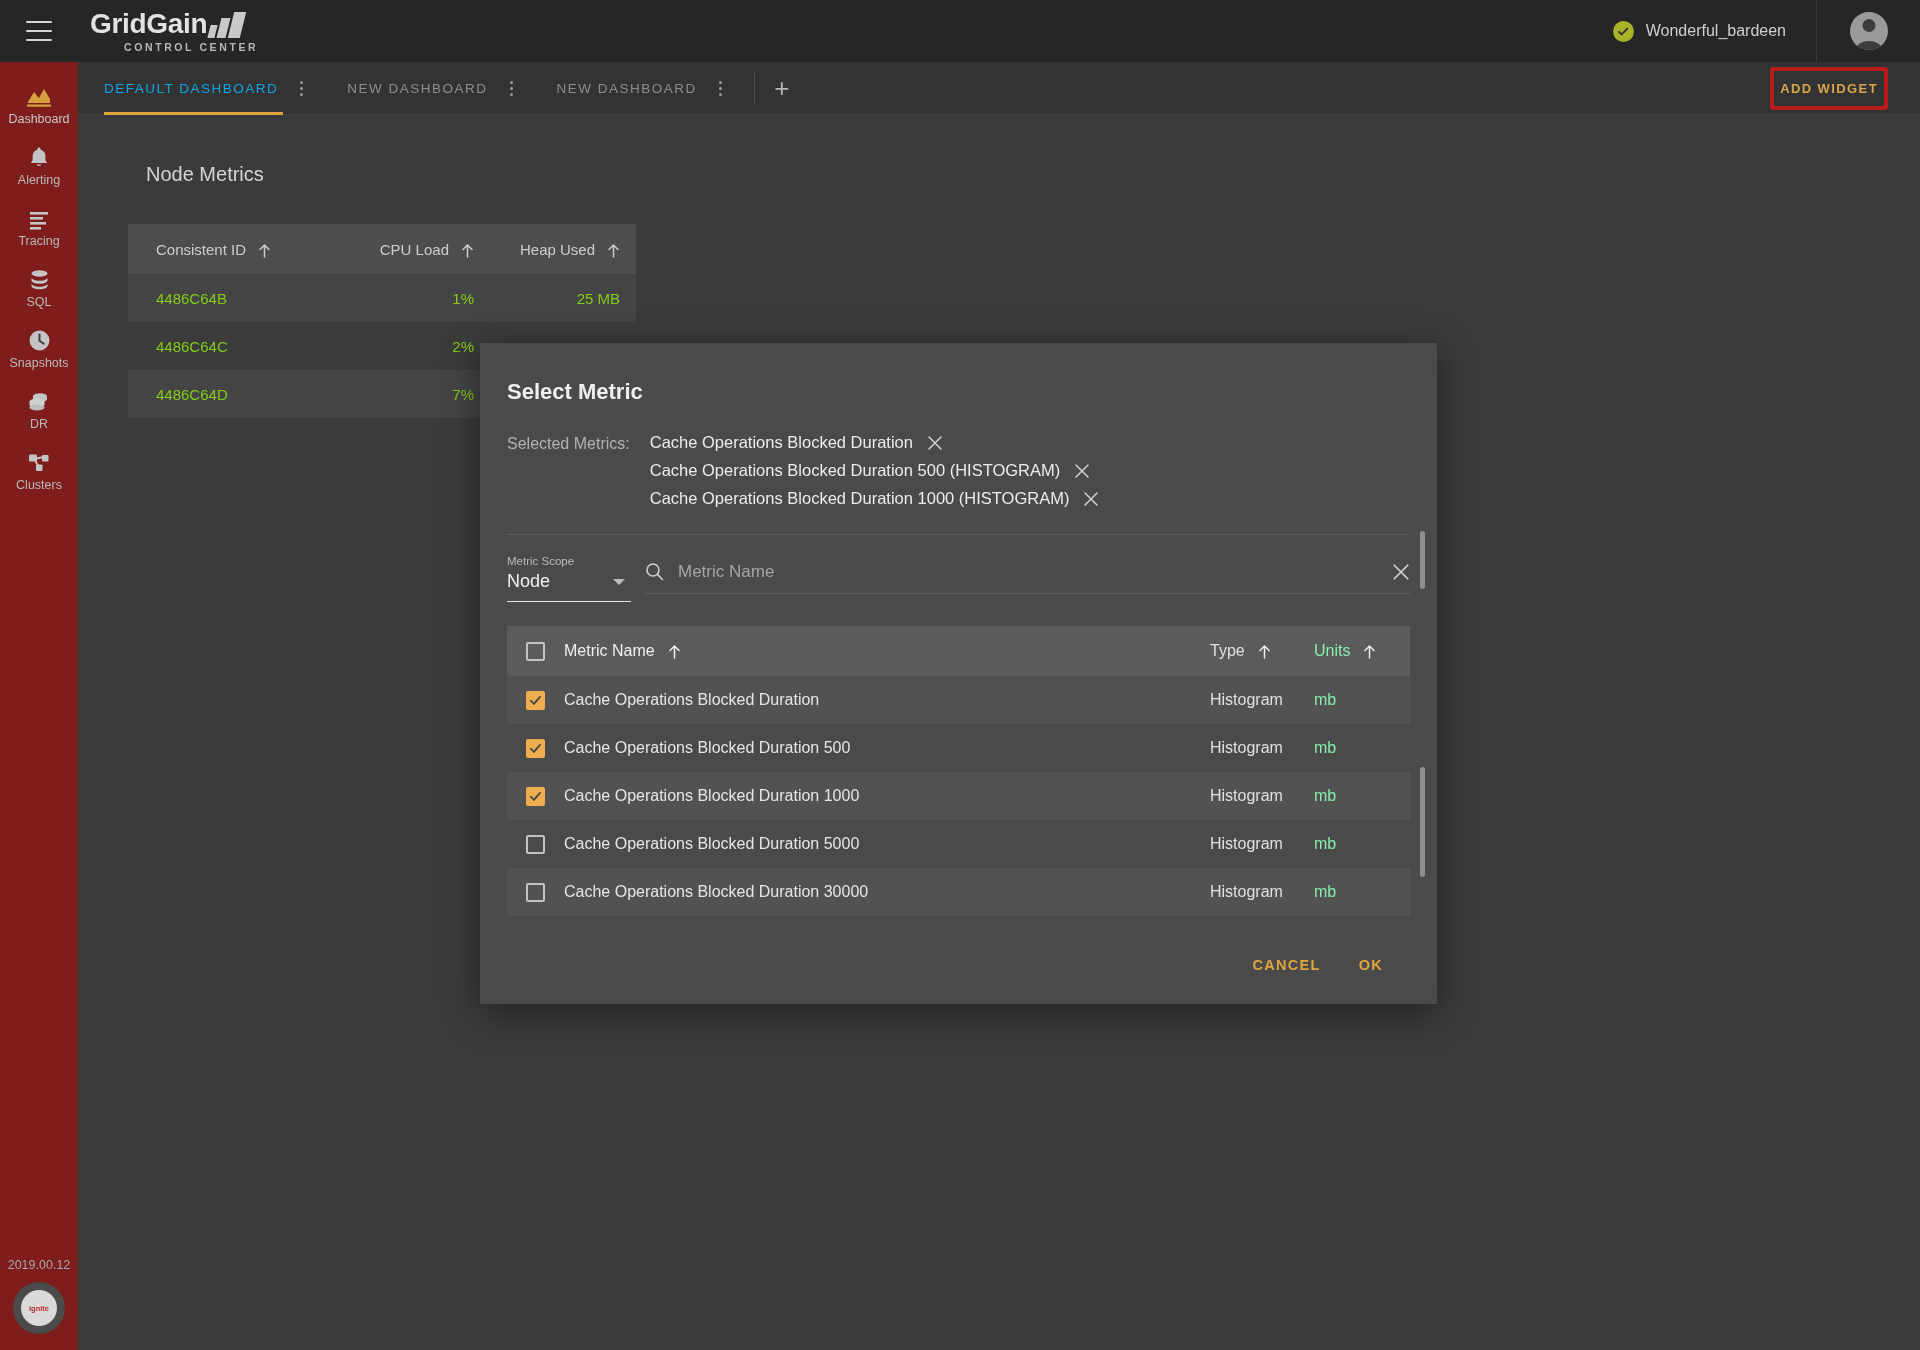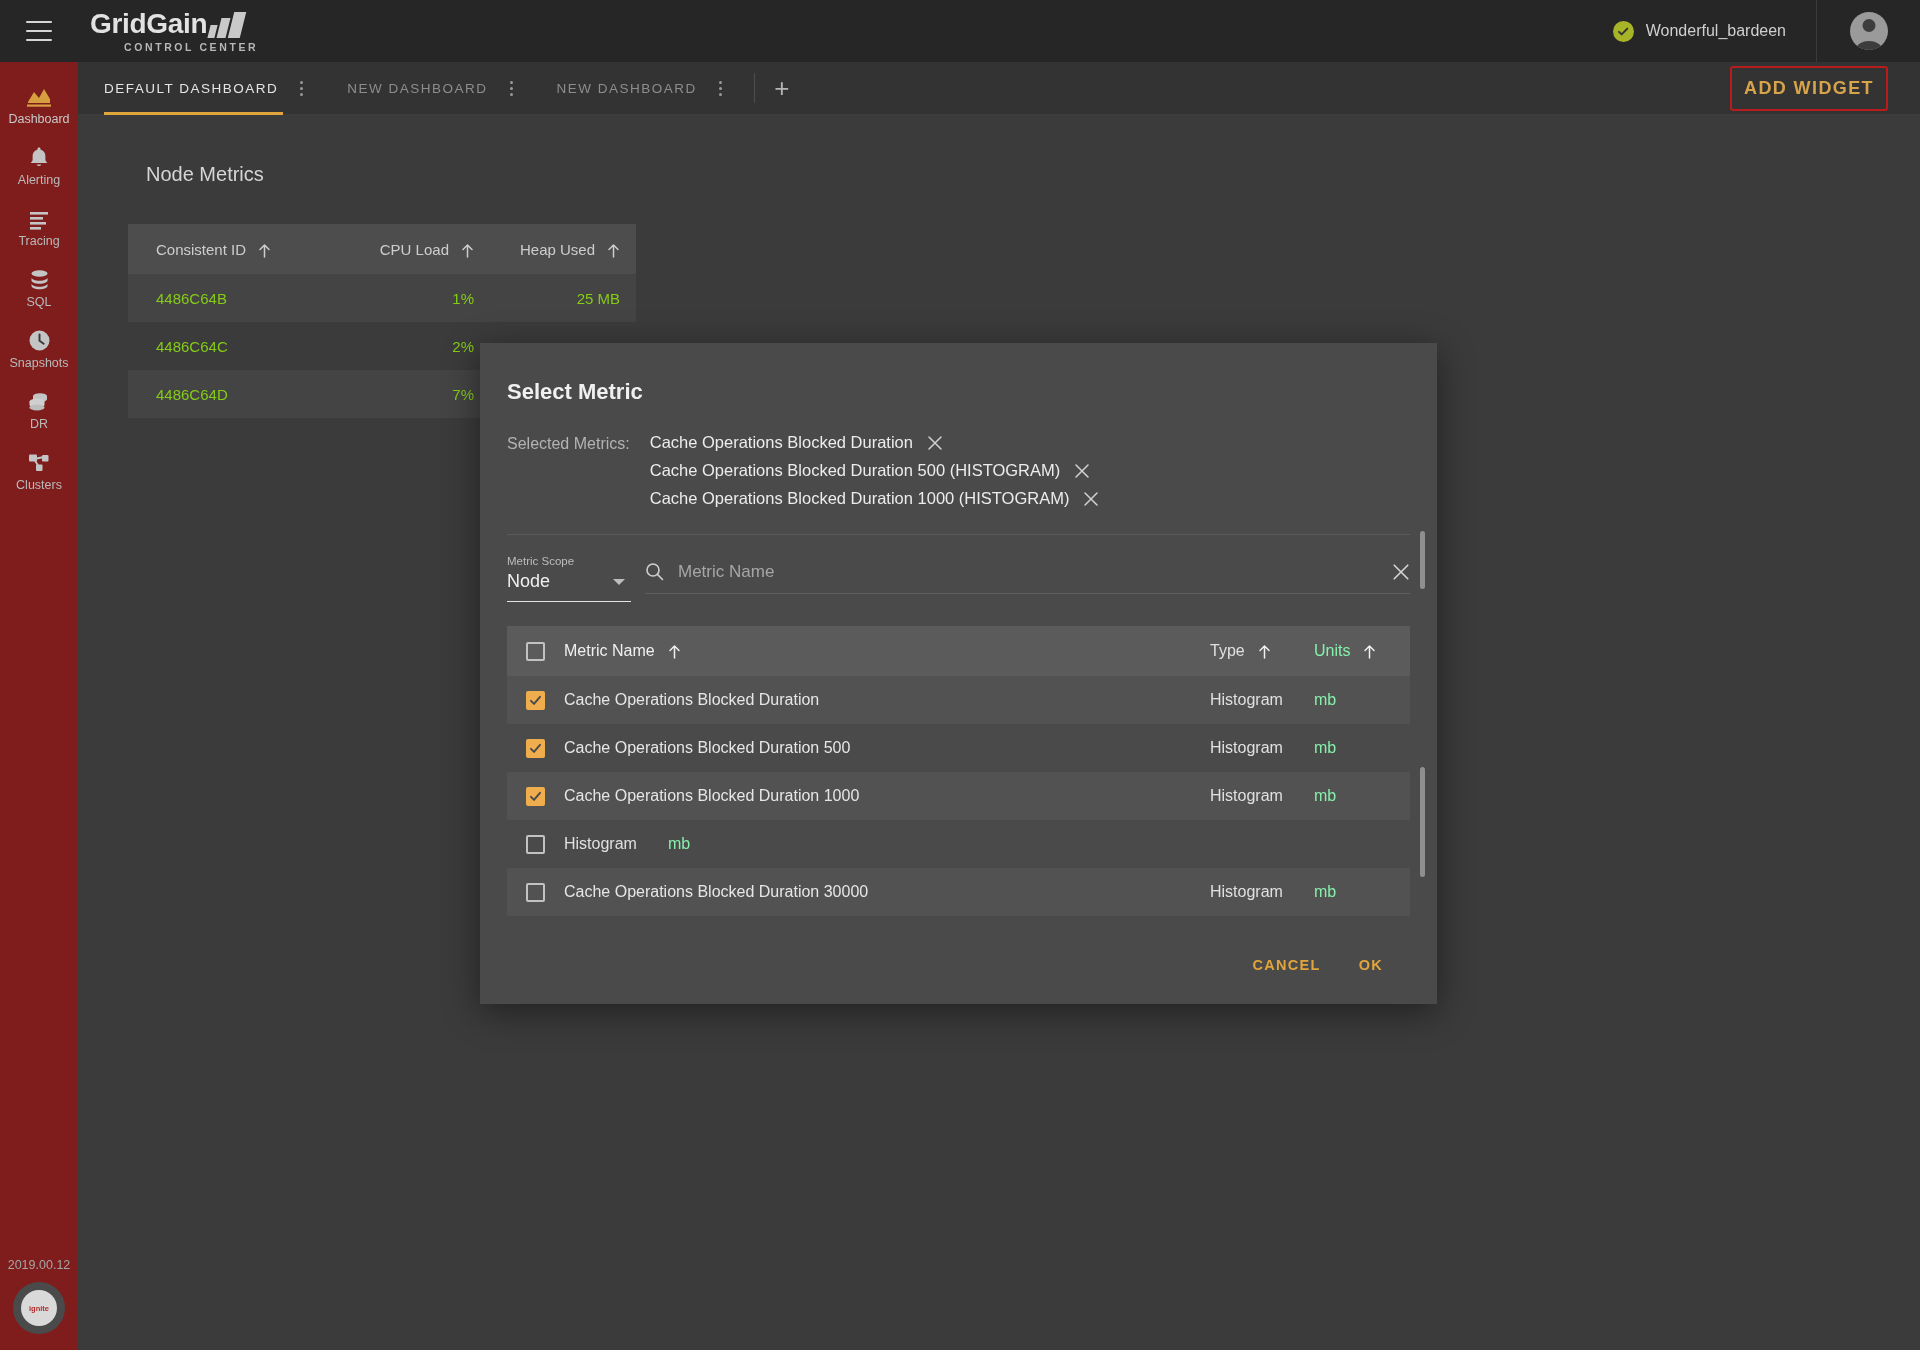--- a/index.html
+++ b/index.html
@@ -101,40 +101,40 @@
     background: #333333; display: flex; align-items: center;
     border-bottom: 1px solid #3d3d3d;
   }
   .tab {
     display: flex; align-items: center; height: 53px; position: relative;
     padding: 0 14px 0 26px; cursor: pointer;
   }
   .tab-label {
     font-size: 13.5px; letter-spacing: 1.5px; color: #8d8d8d; font-weight: 500;
   }
-  .tab.active .tab-label { color: #e5e5e5; }
+  .tab.active .tab-label { color: #0ea5e9; }
   .tab.active::after {
     content: ""; position: absolute; left: 26px; right: 38px; bottom: 0;
     height: 3px; background: #e0a53c;
   }
   .kebab {
     margin-left: 18px; display: flex; flex-direction: column; gap: 3px;
     padding: 4px; cursor: pointer;
   }
   .kebab i { width: 3px; height: 3px; border-radius: 50%; background: #9a9a9a; display: block; }
   .tab-divider { width: 1px; height: 30px; background: #4d4d4d; margin: 0 8px 0 14px; }
   .add-tab {
     width: 38px; height: 38px; display: flex; align-items: center; justify-content: center;
     color: #b5b5b5; font-size: 26px; font-weight: 300; cursor: pointer; line-height: 1;
   }
   .add-widget-btn {
     margin-left: auto; margin-right: 32px;
-    border: 2px solid #b91c1c; border-radius: 3px;
-    color: #d8a44a; font-size: 18px; letter-spacing: 1.4px; font-weight: 600;
-    padding: 10px 12px; background: transparent; cursor: pointer;
+    border: 4px solid #b91c1c; border-radius: 3px;
+    color: #d8a44a; font-size: 13px; letter-spacing: 1.4px; font-weight: 600;
+    padding: 10px 6px; background: transparent; cursor: pointer;
   }
 
   
   .content { position: absolute; top: 115px; left: 78px; width: 1842px; height: 1235px; }
   .widget {
     position: absolute; left: 32px; top: 18px; width: 540px; height: 600px;
     background: #3b3b3b;
   }
   .widget-title {
     font-size: 20px; color: #d5d5d5; padding: 30px 0 0 36px; font-weight: 400;
@@ -547,20 +547,21 @@
         </div>
         <div class="mt-name">Cache Operations Blocked Duration 1000</div>
         <div class="mt-type">Histogram</div>
         <div class="mt-units">mb</div>
       </div>
 
       <div class="mt-row">
         <div class="cbcell">
           <span class="cb"></span>
         </div>
+        <div class="mt-name">Cache Operations Blocked Duration 5000</div>
         <div class="mt-type">Histogram</div>
         <div class="mt-units">mb</div>
       </div>
 
       <div class="mt-row alt">
         <div class="cbcell">
           <span class="cb"></span>
         </div>
         <div class="mt-name">Cache Operations Blocked Duration 30000</div>
         <div class="mt-type">Histogram</div>

